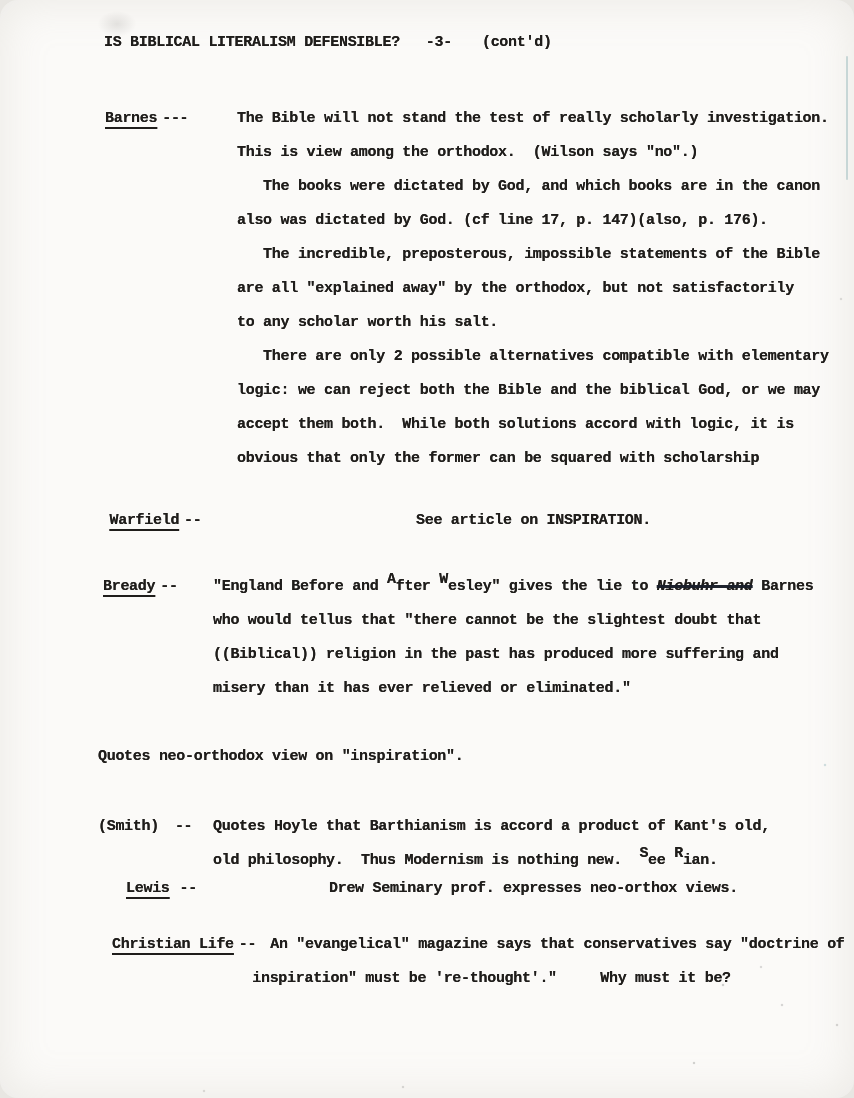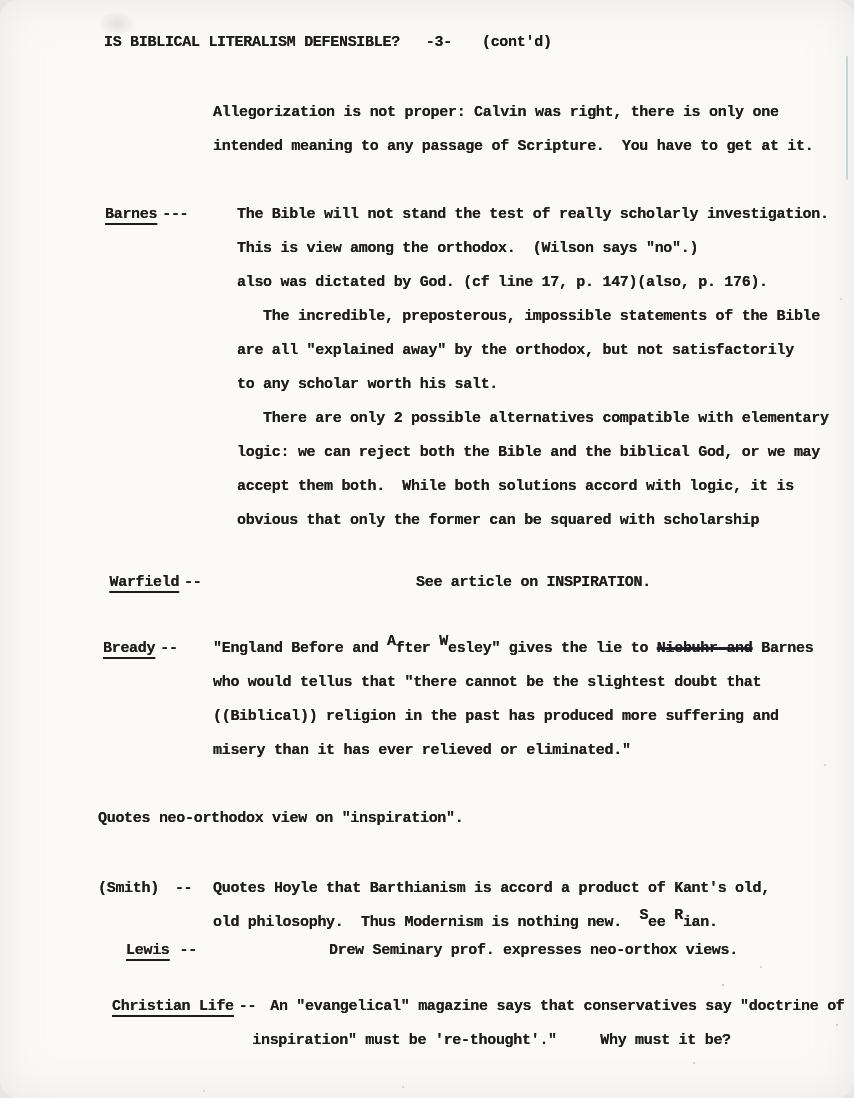--- a/index.html
+++ b/index.html
@@ -34,21 +34,21 @@
     flex:none;
     width:115px;
     white-space:pre;
     box-sizing:border-box;
   }
   .body{flex:1;min-width:0;}
   .line{white-space:pre;}
   .u{text-decoration:underline;text-underline-offset:5px;text-decoration-thickness:2px;}
   .dash{margin-left:5px;}
   .sup{position:relative;top:-7px;}
-  .strike{text-decoration:line-through;text-decoration-thickness:2.5px;text-decoration-color:rgba(25,30,45,.85);}
+  .strike{text-decoration:line-through;text-decoration-thickness:2.5px;text-decoration-color:rgba(25,30,45,.85);font-style:italic;}
   
   .section-intro{margin-top:28px;}
   .section-barnes{margin-top:34px;gap:24px;}
   .section-warfield{margin-top:28px;text-align:center;}
   .section-bready{margin-top:32px;justify-content:space-between;}
   .section-free{margin-top:34px;}
   .section-smith{margin-top:36px;}
   .section-lewis{margin-top:-6px;text-align:center;}
   .section-christian-life{margin-top:22px;}
   
@@ -82,33 +82,27 @@
 <div id="page" style="--ink: #1f1d1b; --paper: #fbfaf8;">
 
   <div class="smudge-topleft"></div>
   <div class="artifact-line"></div>
   <div class="speckles"></div>
 
   <header class="doc-header"><span>IS BIBLICAL LITERALISM DEFENSIBLE?</span><span class="page-no">-3-</span><span class="cont">(cont'd)</span>
   </header>
 
   <main class="doc-body">
-  <section class="entry section-intro">
-    <div class="label-cell"><span class="label-text"></span></div>
-    <div class="body">
-          <div class="line"><span>Allegorization is not proper: Calvin was right, there is only one</span></div>
-          <div class="line"><span>intended meaning to any passage of Scripture.  You have to get at it.</span></div>
-        </div>
-  </section>
 
   <section class="entry section-barnes">
     <div class="label-cell"><span class="label-text u">Barnes</span><span class="dash">---</span></div>
     <div class="body">
           <div class="line"><span>The Bible will not stand the test of really scholarly investigation.</span></div>
           <div class="line"><span>This is view among the orthodox.  (Wilson says "no".)</span></div>
+          <div class="line"><span>   The books were dictated by God, and which books are in the canon</span></div>
           <div class="line"><span>also was dictated by God. (cf line 17, p. 147)(also, p. 176).</span></div>
           <div class="line"><span>   The incredible, preposterous, impossible statements of the Bible</span></div>
           <div class="line"><span>are all "explained away" by the orthodox, but not satisfactorily</span></div>
           <div class="line"><span>to any scholar worth his salt.</span></div>
           <div class="line"><span>   There are only 2 possible alternatives compatible with elementary</span></div>
           <div class="line"><span>logic: we can reject both the Bible and the biblical God, or we may</span></div>
           <div class="line"><span>accept them both.  While both solutions accord with logic, it is</span></div>
           <div class="line"><span>obvious that only the former can be squared with scholarship</span></div>
         </div>
   </section>

